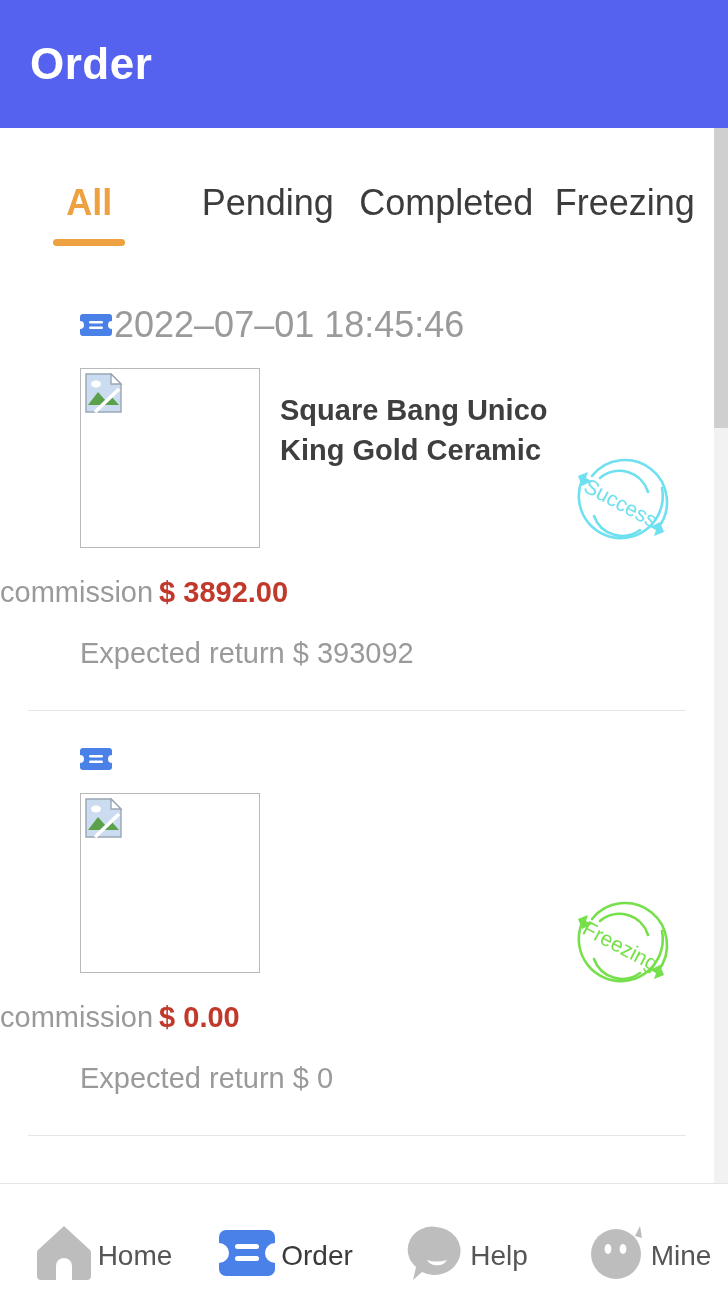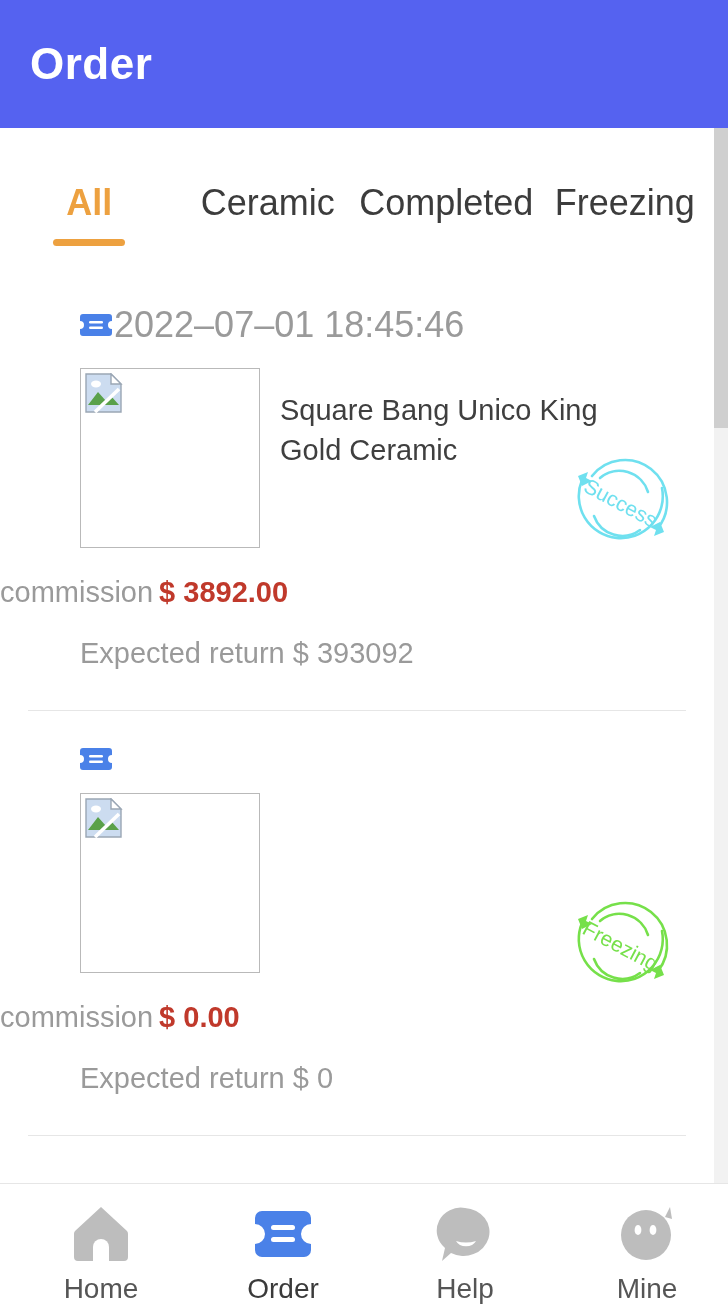--- a/index.html
+++ b/index.html
@@ -86,20 +86,21 @@
     position:relative;
   }
   .broken-img { position:absolute; top:4px; left:4px; }
   .order-title {
     font-size:29px;
     color:#3f3f3f;
     line-height:40px;
     margin-left:20px;
     margin-top:22px;
     max-width:330px;
+    font-weight:bold;
   }
   .commission-row {
     margin-top:28px;
     font-size:29px;
     color:#9a9a9a;
   }
   .commission-value {
     color:#c0392b;
     font-weight:bold;
     margin-left:6px;
@@ -143,21 +144,21 @@
     position:absolute;
     bottom:0; left:0;
     width:728px; height:133px;
     background:#fff;
     border-top:1px solid #e6e6e6;
     display:flex;
   }
   .nav-item {
     flex:1 1 0;
     display:flex;
-    flex-direction:column;
+    flex-direction:row;
     align-items:center;
     justify-content:center;
     cursor:pointer;
     padding-top:6px;
     padding-left:20px;
   }
   .nav-icon { width:68px; height:66px; display:block; }
   .nav-label {
     font-size:28px;
     color:#555;
@@ -173,21 +174,21 @@
   <div class="header">
     <div class="header-title">Order</div>
   </div>
 
   <div class="tabs">
     <div class="tab active">
       <span>All</span>
       <span class="tab-underline"></span>
     </div>
     <div class="tab">
-      <span>Ceramic</span>
+      <span>Pending</span>
     </div>
     <div class="tab">
       <span>Completed</span>
     </div>
     <div class="tab">
       <span>Freezing</span>
     </div>
   </div>
 
   <div class="scrollbar-track">

